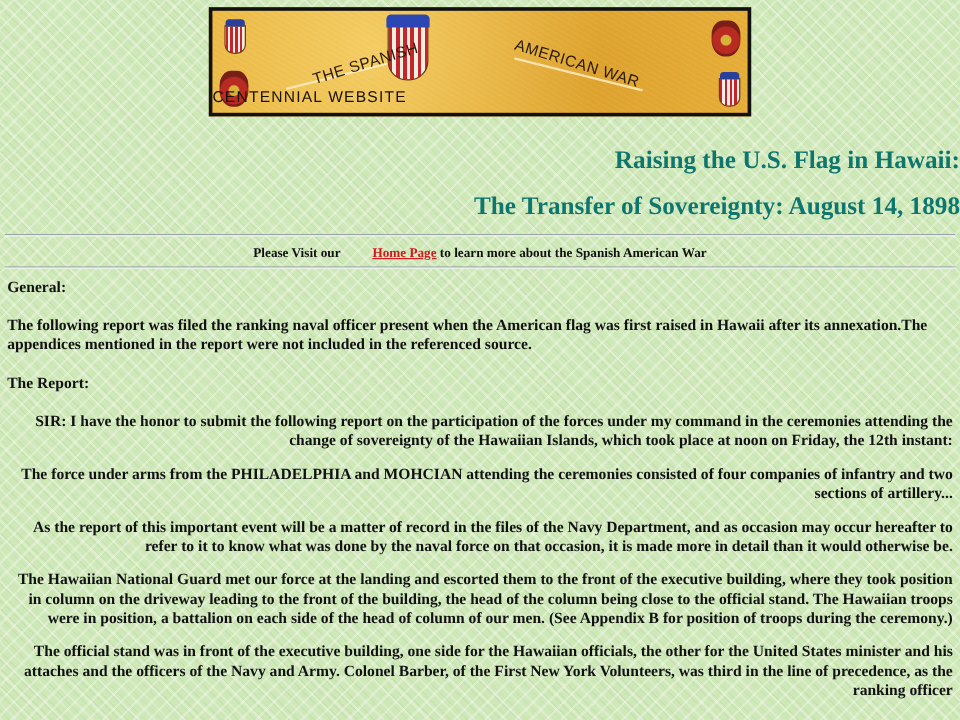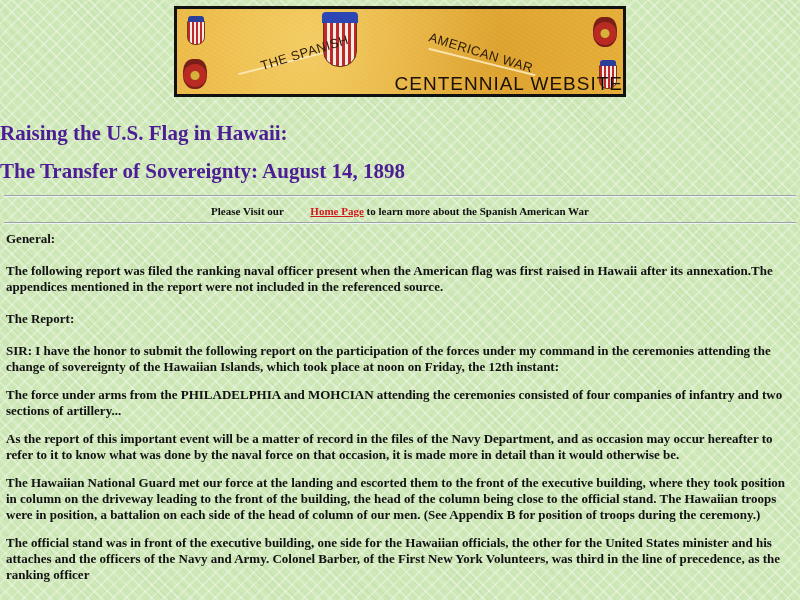--- a/index.html
+++ b/index.html
@@ -47,50 +47,50 @@
       content: ""; position: absolute; left: -2px; right: -2px; top: -10px; height: 11px;
       background: #2c47b4; border-radius: 4px 4px 0 0;
     }
     .ribbon-text {
       position: absolute; font-family: "Liberation Sans", sans-serif;
       font-size: 13px; color: #2a1a08; letter-spacing: 0.5px;
     }
     .rt-left { left: 82px; top: 36px; transform: rotate(-17deg); }
     .rt-right { left: 250px; top: 36px; transform: rotate(17deg); }
     .banner-sub {
-      position: absolute; left: 0; right: 0; top: 64px; text-align: right;
-      font-family: "Liberation Sans", sans-serif; font-size: 19px; letter-spacing: 1px;
+      position: absolute; left: 0; right: 0; top: 64px; text-align: left;
+      font-family: "Liberation Sans", sans-serif; font-size: 13px; letter-spacing: 1px;
       color: #1a1006;
     }
     .ribbon-line {
       position: absolute; height: 2px; background: rgba(255,240,200,0.8);
     }
     h1 {
-      position: absolute; left: 0; right: 0; margin: 0; text-align: left;
-      color: #4c1d95; font-size: 21px; font-weight: bold;
+      position: absolute; left: 0; right: 0; margin: 0; text-align: right;
+      color: #0f766e; font-size: 21px; font-weight: bold;
     }
     .h1a { top: 121px; }
     .h1b { top: 159px; }
     hr.rule {
       position: absolute; left: 4px; right: 4px; margin: 0; border: 0;
       border-top: 1px solid #9aa4a8; border-bottom: 1px solid #eef4ee; height: 0;
     }
     .r1 { top: 195px; }
     .r2 { top: 222px; }
     .visit {
       position: absolute; left: 0; right: 0; top: 205px; text-align: center;
       font-size: 11px; font-weight: bold;
     }
     .visit a { color: #d2191e; text-decoration: underline; padding-left: 24px; }
     .content {
       position: absolute; left: 6px; right: 6px; top: 231px;
       font-size: 13px; font-weight: bold; line-height: 16px;
     }
     .content p { margin: 0 0 16px 0; }
-    .content p.sp2 { margin-bottom: 12px; }
+    .content p.sp2 { margin-bottom: 12px; text-align: right; }
   </style>
 </head>
 <body>
 
 <div class="banner-wrap">
   <div class="banner">
     <span class="shield" style="left:10px;top:12px;"></span>
     <span class="crest" style="left:6px;top:50px;"></span>
     <span class="crest" style="left:416px;top:8px;"></span>
     <span class="shield" style="left:422px;top:56px;"></span>

